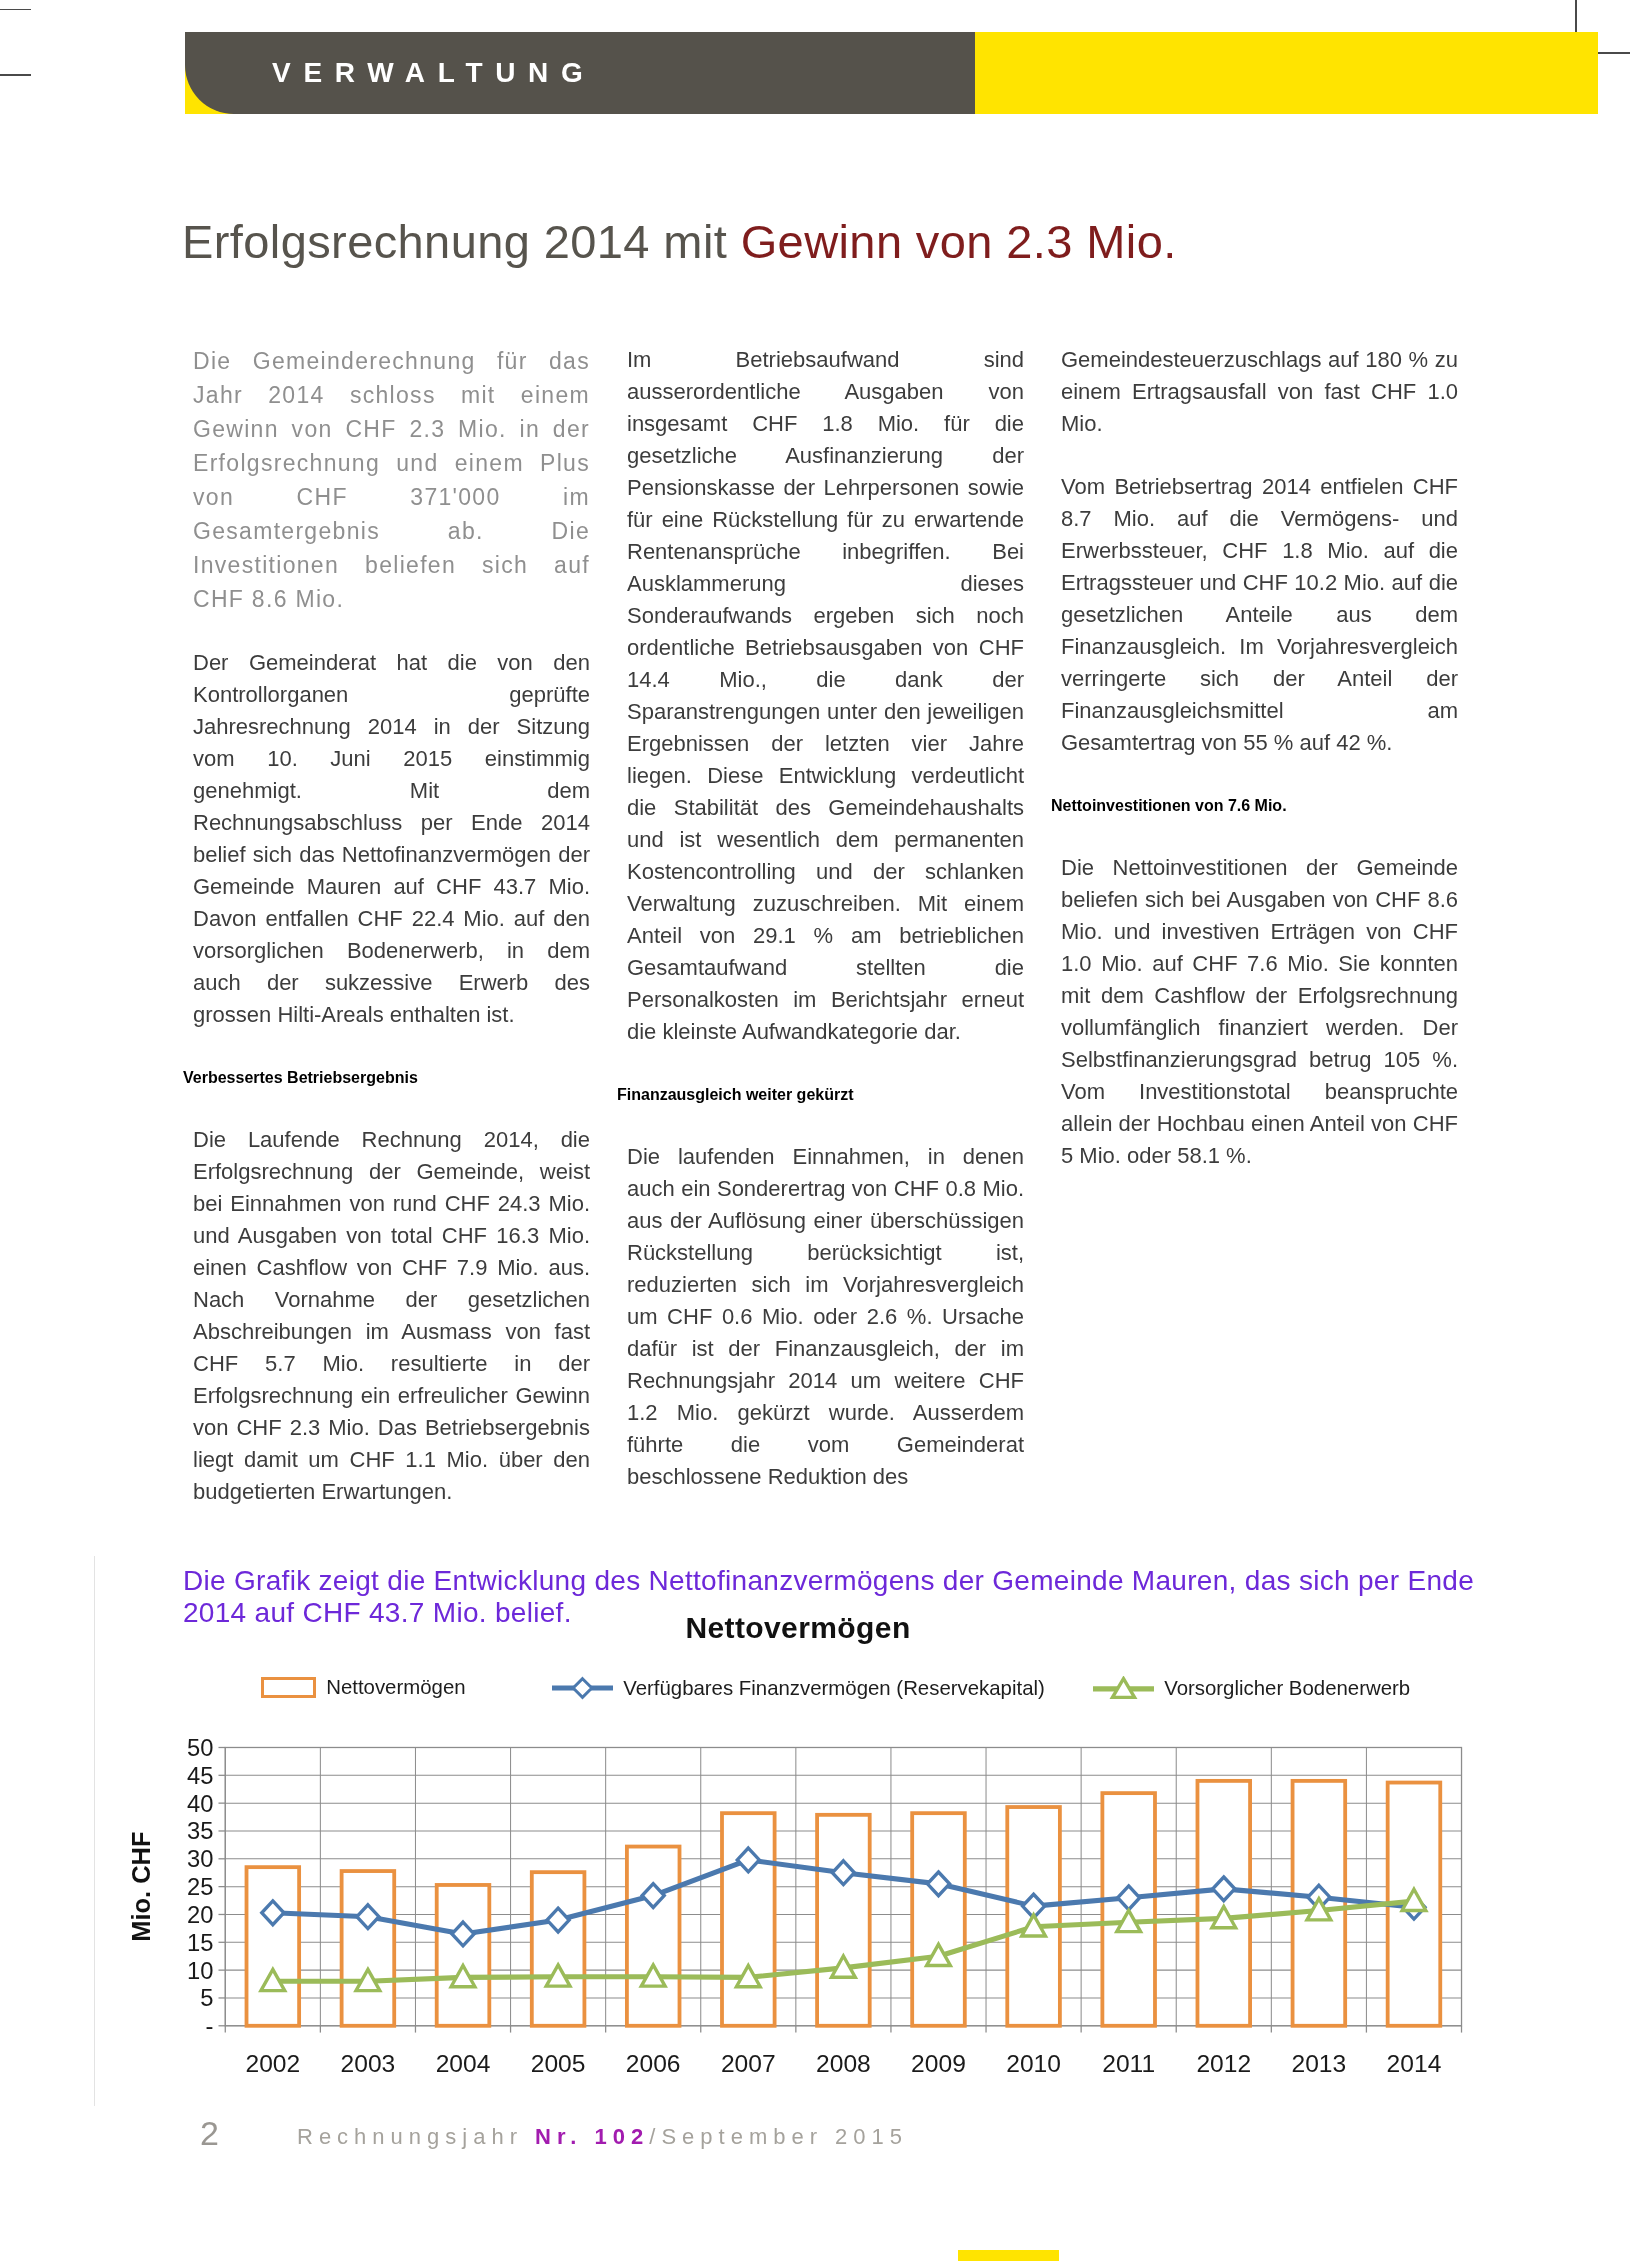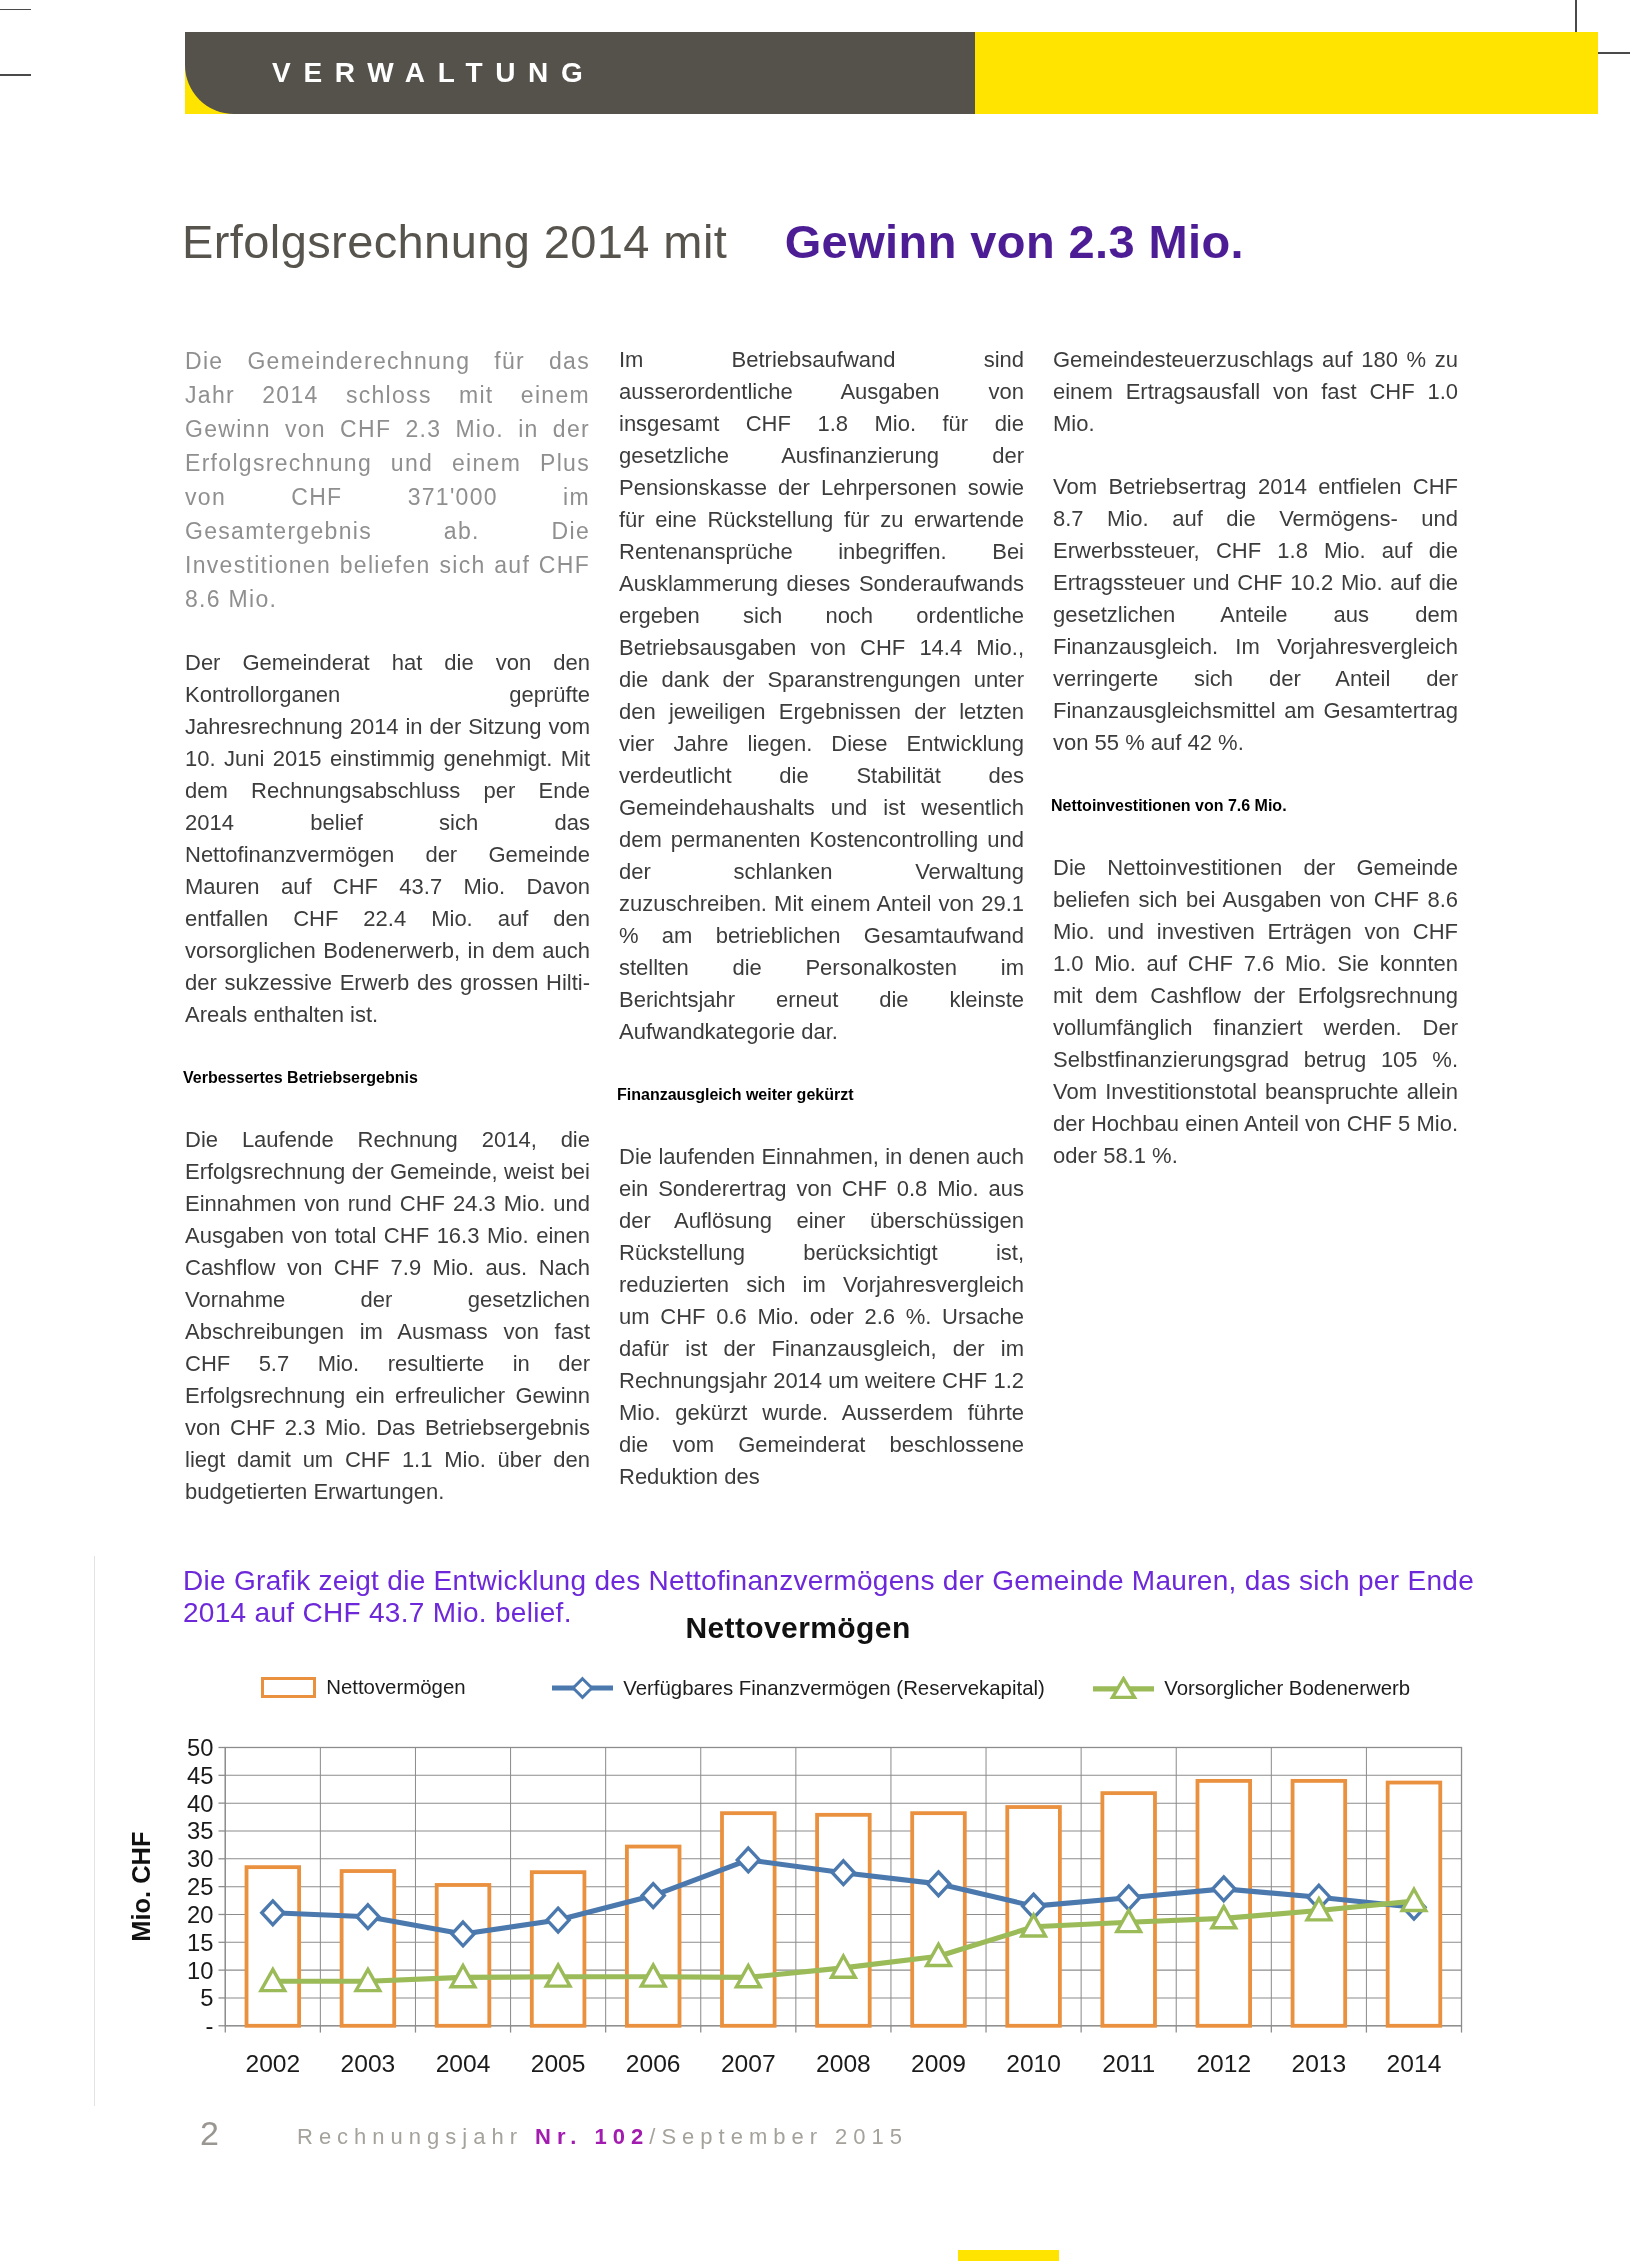--- a/index.html
+++ b/index.html
@@ -24,35 +24,35 @@
   .banner-label{
     position:absolute;left:87px;top:0;height:82px;display:flex;align-items:center;
     color:#ffffff;font-size:28px;font-weight:bold;letter-spacing:12.7px;
   }
 
   
   .page-title{
     position:absolute;left:182px;top:214px;width:1359px;
     font-size:47px;color:#57544d;letter-spacing:0.4px;white-space:nowrap;
   }
-  .page-title .bold{font-weight:bold;color:#4c1d95;margin-left:44px;}
+  .page-title .bold{font-weight:normal;color:#7f1d1d;}
 
   
   .col{
     position:absolute;top:344px;width:407px;
     font-size:22px;line-height:32px;color:#3c3c3c;text-align:justify;
   }
   .col-1{left:183px;}
   .col-2{left:617px;}
   .col-3{left:1051px;}
   .lead{
     color:#8f8f8f;font-size:23px;line-height:34px;letter-spacing:1.3px;
     margin:0 0 34px 0;
   }
-  .col p{margin:0 0 31px 2px;}
+  .col p{margin:0 0 31px 10px;}
   .col h3{
     font-size:16px;line-height:31px;color:#000000;margin:0 0 31px 0;
     text-align:left;font-weight:bold;
   }
 
   
   .chart-rule{position:absolute;left:94px;top:1556px;width:0.8px;height:550px;background:#e3e3e3;}
   .chart-caption{
     position:absolute;left:183px;top:1565px;width:1325px;
     font-size:28px;color:#6d28d9;letter-spacing:0.3px;

